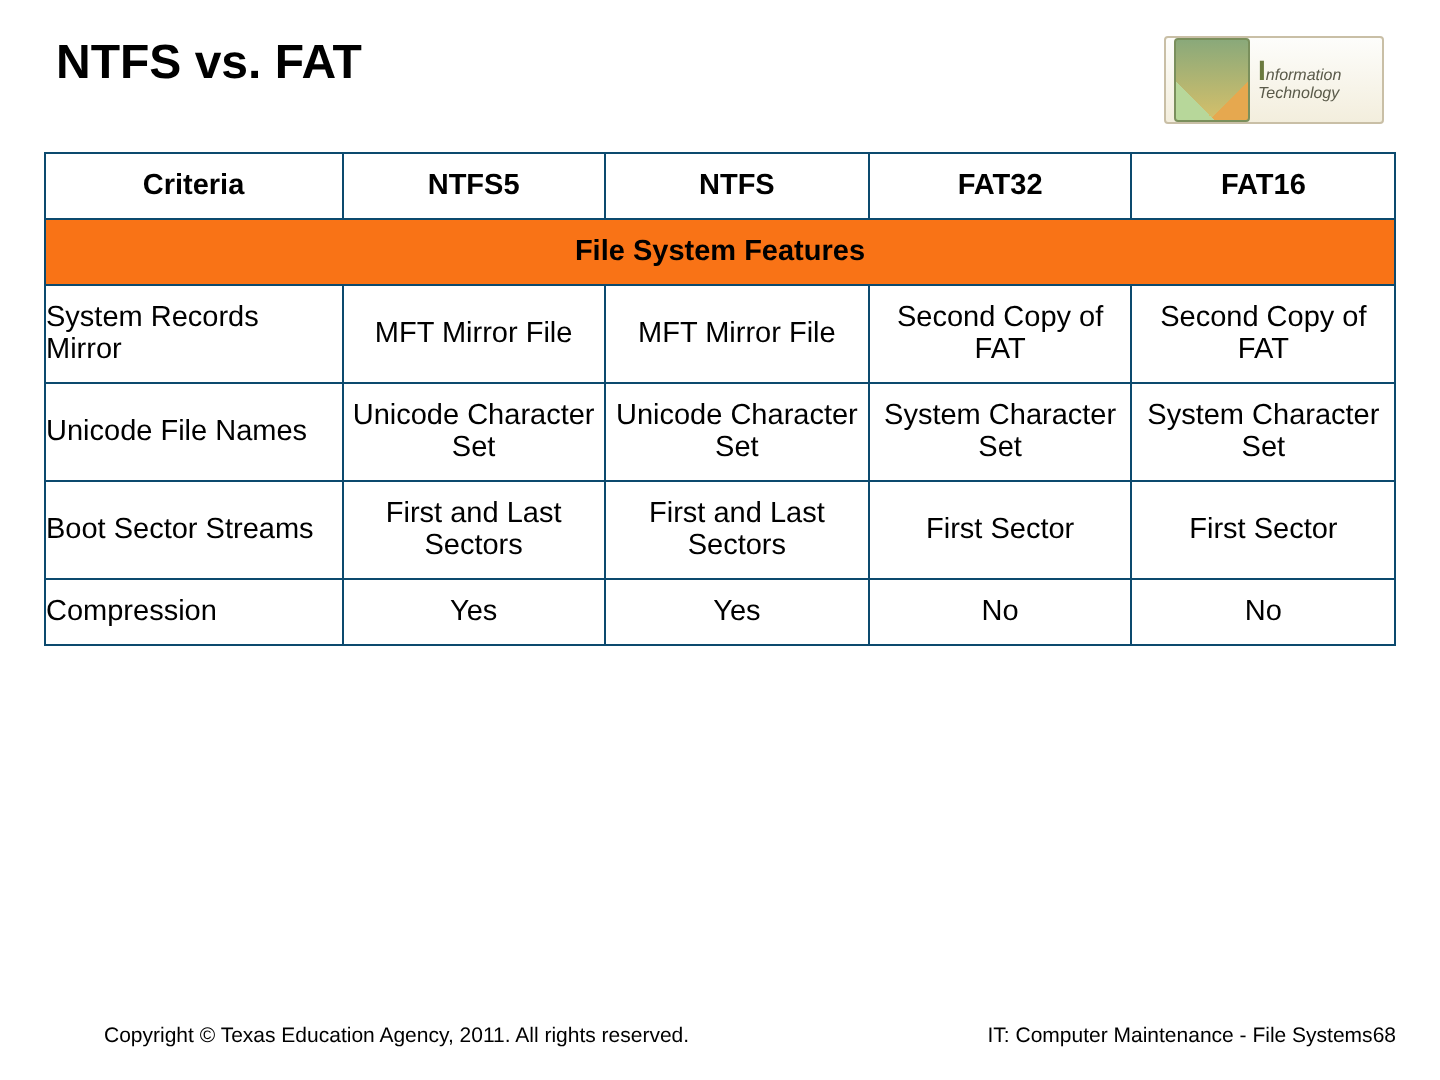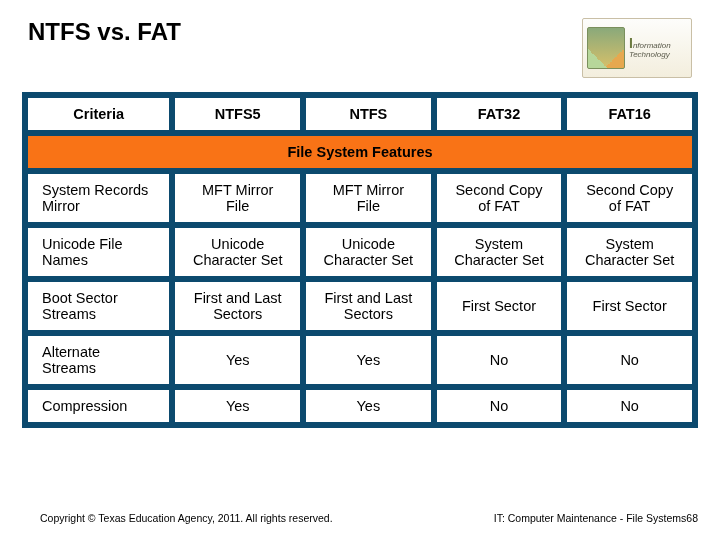--- a/index.html
+++ b/index.html
@@ -18,21 +18,21 @@
     align-items: flex-start;
     padding: 18px 28px 8px 28px;
   }
   .title {
     font-size: 24px;
     font-weight: bold;
     margin: 0;
   }
   .logo {
     width: 110px;
-    height: 60px;
+    height: 44px;
     border: 1px solid #c9bfa6;
     border-radius: 2px;
     display: flex;
     align-items: center;
     justify-content: flex-start;
     padding: 2px 4px;
     background: linear-gradient(#fdfdfb,#f3eedd);
     gap: 4px;
   }
   .logo-mark {
@@ -54,22 +54,22 @@
     font-style: italic;
   }
   .logo-text .bigI { font-size: 14px; font-style: normal; font-weight: bold; color:#6b7a3f; }
   table.comparison {
     border-collapse: collapse;
     width: calc(100% - 44px);
     margin: 6px 22px 0 22px;
     font-size: 14.5px;
   }
   table.comparison th, table.comparison td {
-    border: 6px solid #0c4a6e;
-    padding: 8px 14px;
+    border: 1px solid #0c4a6e;
+    padding: 8px 0;
   }
   table.comparison thead th {
     font-weight: bold;
     text-align: center;
     background: #fff;
   }
   .section-header td {
     text-align: center;
     font-weight: bold;
     background: #f97316;
@@ -88,21 +88,21 @@
     position: absolute;
     bottom: 16px;
     left: 0;
     right: 0;
     padding: 0 22px 0 40px;
     display: flex;
     align-items: baseline;
     font-size: 10.5px;
     color: #000;
   }
-  .footer .copyright { flex: 0 0 auto; }
+  .footer .copyright { flex: 0 0 auto; margin-left: 12px; }
   .footer .course { margin-left: auto; }
   .footer .pagenum { flex: 0 0 auto; }
 </style>
 </head>
 <body>
 
 <div class="header">
   <h1 class="title">NTFS vs. FAT</h1>
   <div class="logo">
     <div class="logo-mark"></div>
@@ -142,27 +142,20 @@
       <td class="val">System Character Set</td>
     </tr>
     <tr>
       <td class="criteria">Boot Sector Streams</td>
       <td class="val">First and Last Sectors</td>
       <td class="val">First and Last Sectors</td>
       <td class="val">First Sector</td>
       <td class="val">First Sector</td>
     </tr>
     <tr>
-      <td class="criteria">Alternate Streams</td>
-      <td class="val">Yes</td>
-      <td class="val">Yes</td>
-      <td class="val">No</td>
-      <td class="val">No</td>
-    </tr>
-    <tr>
       <td class="criteria">Compression</td>
       <td class="val">Yes</td>
       <td class="val">Yes</td>
       <td class="val">No</td>
       <td class="val">No</td>
     </tr>
   </tbody>
 </table>
 
 <div class="footer">

